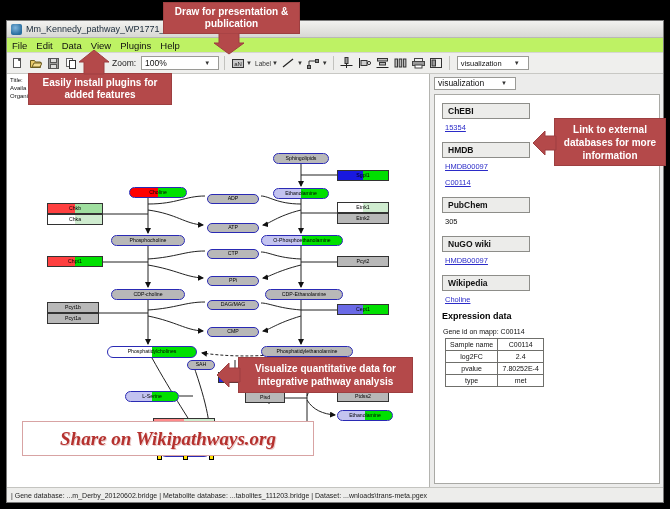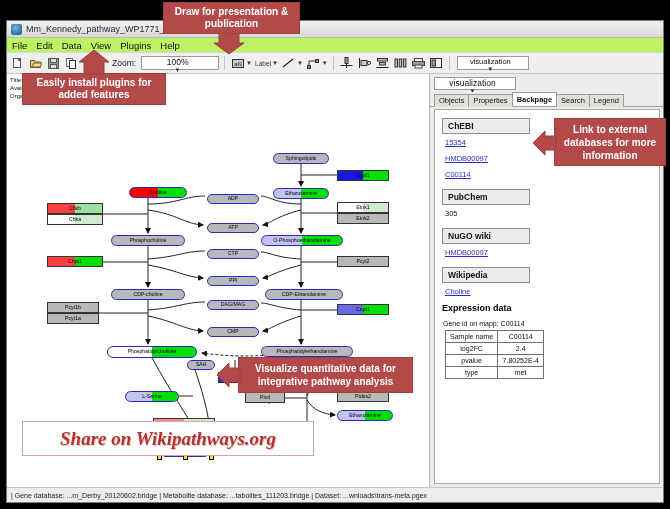--- a/index.html
+++ b/index.html
@@ -54,21 +54,21 @@
     width:15px;height:15px;
     display:flex;align-items:center;justify-content:center;
     border:1px solid transparent; border-radius:2px;
   }
   .tbtn svg{ display:block; }
   .tsep{ width:1px;height:14px;background:#c2c2be;margin:0 2px; }
   .zoomlabel{ font-size:8.5px; margin-left:4px; margin-right:2px; font-weight:normal; color:#222;}
   .combo{
     height:14px; background:#fff; border:1px solid #9a9a96;
     display:flex; align-items:center; justify-content:space-between;
-    font-size:8.5px; padding:0 8px 0 3px; color:#111;flex-direction:column;
+    font-size:8.5px; padding:0 8px 0 3px; color:#111;
   }
   .combo .arr{ font-size:6px; color:#333; }
   .caret{ font-size:6px; color:#333; margin-left:1px; }
   .dropbtn{ display:flex; align-items:center; }
 
   
   #main{ flex:1 1 auto; display:flex; min-height:0; }
 
   
   #left-pane{
@@ -488,32 +488,26 @@
     </div>
 
     <div id="right-pane">
       <div id="viz-bar">
         <div class="combo" id="viz-combo">
           <span>visualization</span>
           <span class="arr">▼</span>
         </div>
       </div>
 
-      <div id="tabstrip">
-        <div class="tab">Objects</div>
-        <div class="tab">Properties</div>
-        <div class="tab active">Backpage</div>
-        <div class="tab">Search</div>
-        <div class="tab">Legend</div>
-      </div>
 
       <div id="backpage">
         <div class="bp-head">ChEBI</div>
         <a class="bp-link" href="#">15354</a>
 
+        <div class="bp-head">HMDB</div>
         <a class="bp-link" href="#">HMDB00097</a>
 
         <a class="bp-link" href="#">C00114</a>
 
         <div class="bp-head">PubChem</div>
         <span class="bp-plain">305</span>
 
         <div class="bp-head">NuGO wiki</div>
         <a class="bp-link" href="#">HMDB00097</a>
 
@@ -550,21 +544,21 @@
   <div id="statusbar">
     <span>| Gene database: ...m_Derby_20120602.bridge | Metabolite database: ...tabolites_111203.bridge | Dataset:  ...wnloads\trans-meta.pgex</span>
   </div>
 </div>
 
 <div class="callout" id="co-draw" style="left:163px;top:2px;width:137px;height:32px;">Draw for presentation &amp; publication</div>
 <svg style="position:absolute;left:213px;top:33px;z-index:50" width="32" height="22">
   <path d="M6,0 L26,0 L26,10 L31,10 L16,21 L1,10 L6,10 Z" fill="#b4494a" stroke="#9d3f40"></path>
 </svg>
 
-<div class="callout" id="co-plugins" style="left:22px;top:73px;width:144px;height:32px;">Easily install plugins for added features</div>
+<div class="callout" id="co-plugins" style="left:28px;top:73px;width:144px;height:32px;">Easily install plugins for added features</div>
 <svg style="position:absolute;left:78px;top:50px;z-index:50" width="32" height="25">
   <path d="M16,0 L31,12 L26,12 L26,24 L6,24 L6,12 L1,12 Z" fill="#b4494a" stroke="#9d3f40"></path>
 </svg>
 
 <div class="callout" id="co-links" style="left:554px;top:118px;width:112px;height:48px;line-height:13px;">Link  to external databases  for more information</div>
 <svg style="position:absolute;left:533px;top:130px;z-index:50" width="24" height="26">
   <path d="M0,13 L12,1 L12,6 L23,6 L23,20 L12,20 L12,25 Z" fill="#b4494a" stroke="#9d3f40"></path>
 </svg>
 
 <div class="callout" id="co-viz" style="left:238px;top:357px;width:175px;height:36px;line-height:13px;">Visualize quantitative data  for integrative pathway analysis</div>

